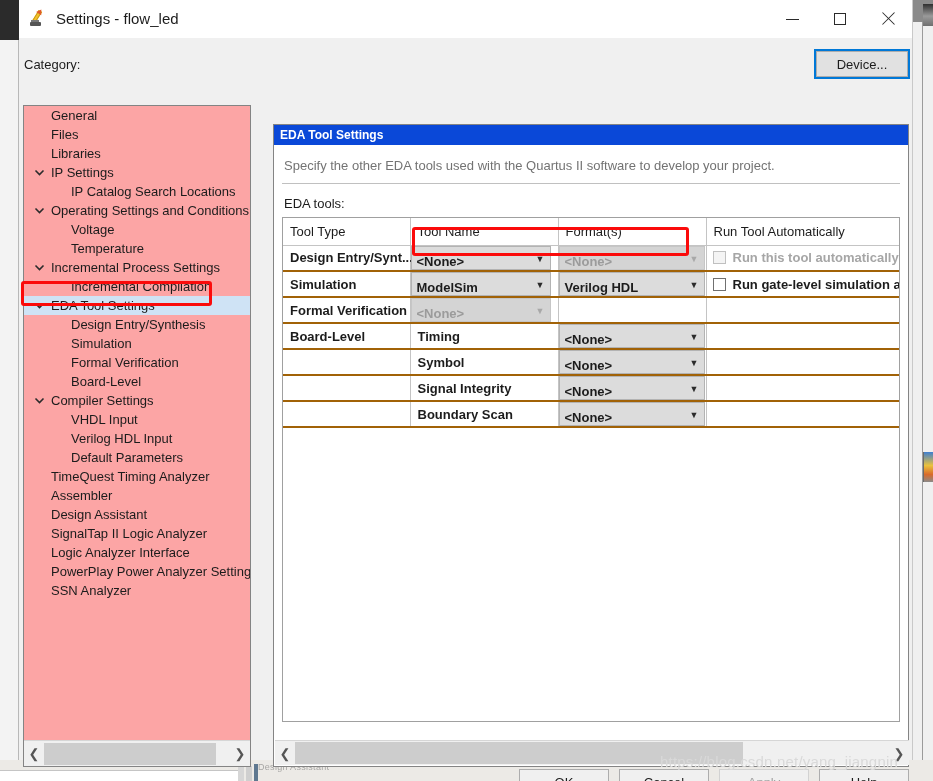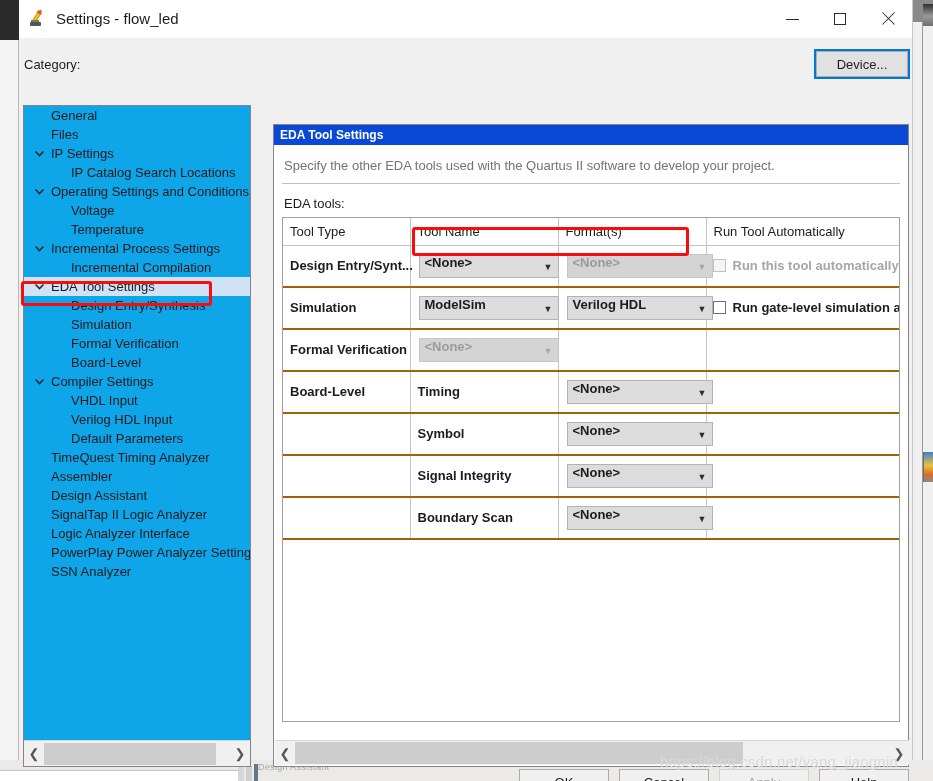--- a/index.html
+++ b/index.html
@@ -131,21 +131,21 @@
     outline: 2px solid #0078d7; outline-offset: 0px;
     font-size: 13px; color: #1c1c1c;
     display: flex; align-items: center; justify-content: center;
     cursor: default; padding: 12px;
   }
 
   
   .tree-panel {
     position: absolute; left: 4px; top: 67px;
     width: 228px; height: 662px;
-    background: #0ea5e9; border: 1px solid #848484;
+    background: #fca5a5; border: 1px solid #848484;
     overflow: hidden;
   }
   .tree-scroll { position: relative; width: 100%; height: 634px; overflow: hidden; }
   .tree-item {
     position: relative; height: 19px; line-height: 19px;
     font-size: 13px; color: #1c1c1c; white-space: nowrap;
     cursor: default; padding-left: 0;
   }
   .tree-item .chev {
     position: absolute; left: 9px; top: 0; width: 13px; height: 19px;
@@ -208,23 +208,23 @@
     padding: 0 0 0 7px; background: #ffffff; vertical-align: middle; margin-top: 16px;
   }
   table.eda td {
     height: 26px; border-right: 1px solid #c4c4c4; border-bottom: 2px solid #a16207;
     padding: 0; vertical-align: middle; background: #ffffff; font-weight: bold;
   }
   table.eda td.label { padding-left: 7px; white-space: nowrap; }
   table.eda td.last { border-right: none; }
 
   .combo {
-    position: relative; height: 24px; margin: 8px;
+    position: relative; height: 24px; margin: 0;
     background: #dcdcdc; border: 1px solid #b3b3b3;
-    display: flex; align-items: flex-start; cursor: default;
+    display: flex; align-items: flex-end; cursor: default;
     font-size: 13px; color: #1c1c1c;
   }
   .combo .ctext { padding-left: 5px; white-space: nowrap; overflow: hidden; }
   .combo .arrow {
     position: absolute; right: 5px; top: 0; height: 24px;
     display: flex; align-items: center; color: #2b2b2b; font-size: 9px;
   }
   .combo.disabled { background: #d4d4d4; border-color: #c6c6c6; color: #9b9b9b; }
   .combo.disabled .arrow { color: #a8a8a8; }
   .combo.narrow { width: 140px; }
@@ -326,20 +326,21 @@
     <div class="dlg-body">
 
       <div class="category-label">Category:</div>
 
       <button class="device-btn">Device...</button>
 
       <div class="tree-panel">
         <div class="tree-scroll" id="tree-scroll">
             <div class="tree-item d0"><span class="lbl">General</span></div>
             <div class="tree-item d0"><span class="lbl">Files</span></div>
+            <div class="tree-item d0"><span class="lbl">Libraries</span></div>
             <div class="tree-item d0"><span class="chev">
                 <svg width="11" height="11" viewBox="0 0 11 11">
                   <path d="M1.5 3.5 L5.5 7.5 L9.5 3.5" fill="none" stroke="#2b2b2b" stroke-width="1.6"></path>
                 </svg>
               </span><span class="lbl">IP Settings</span></div>
             <div class="tree-item d1"><span class="lbl">IP Catalog Search Locations</span></div>
             <div class="tree-item d0"><span class="chev">
                 <svg width="11" height="11" viewBox="0 0 11 11">
                   <path d="M1.5 3.5 L5.5 7.5 L9.5 3.5" fill="none" stroke="#2b2b2b" stroke-width="1.6"></path>
                 </svg>

